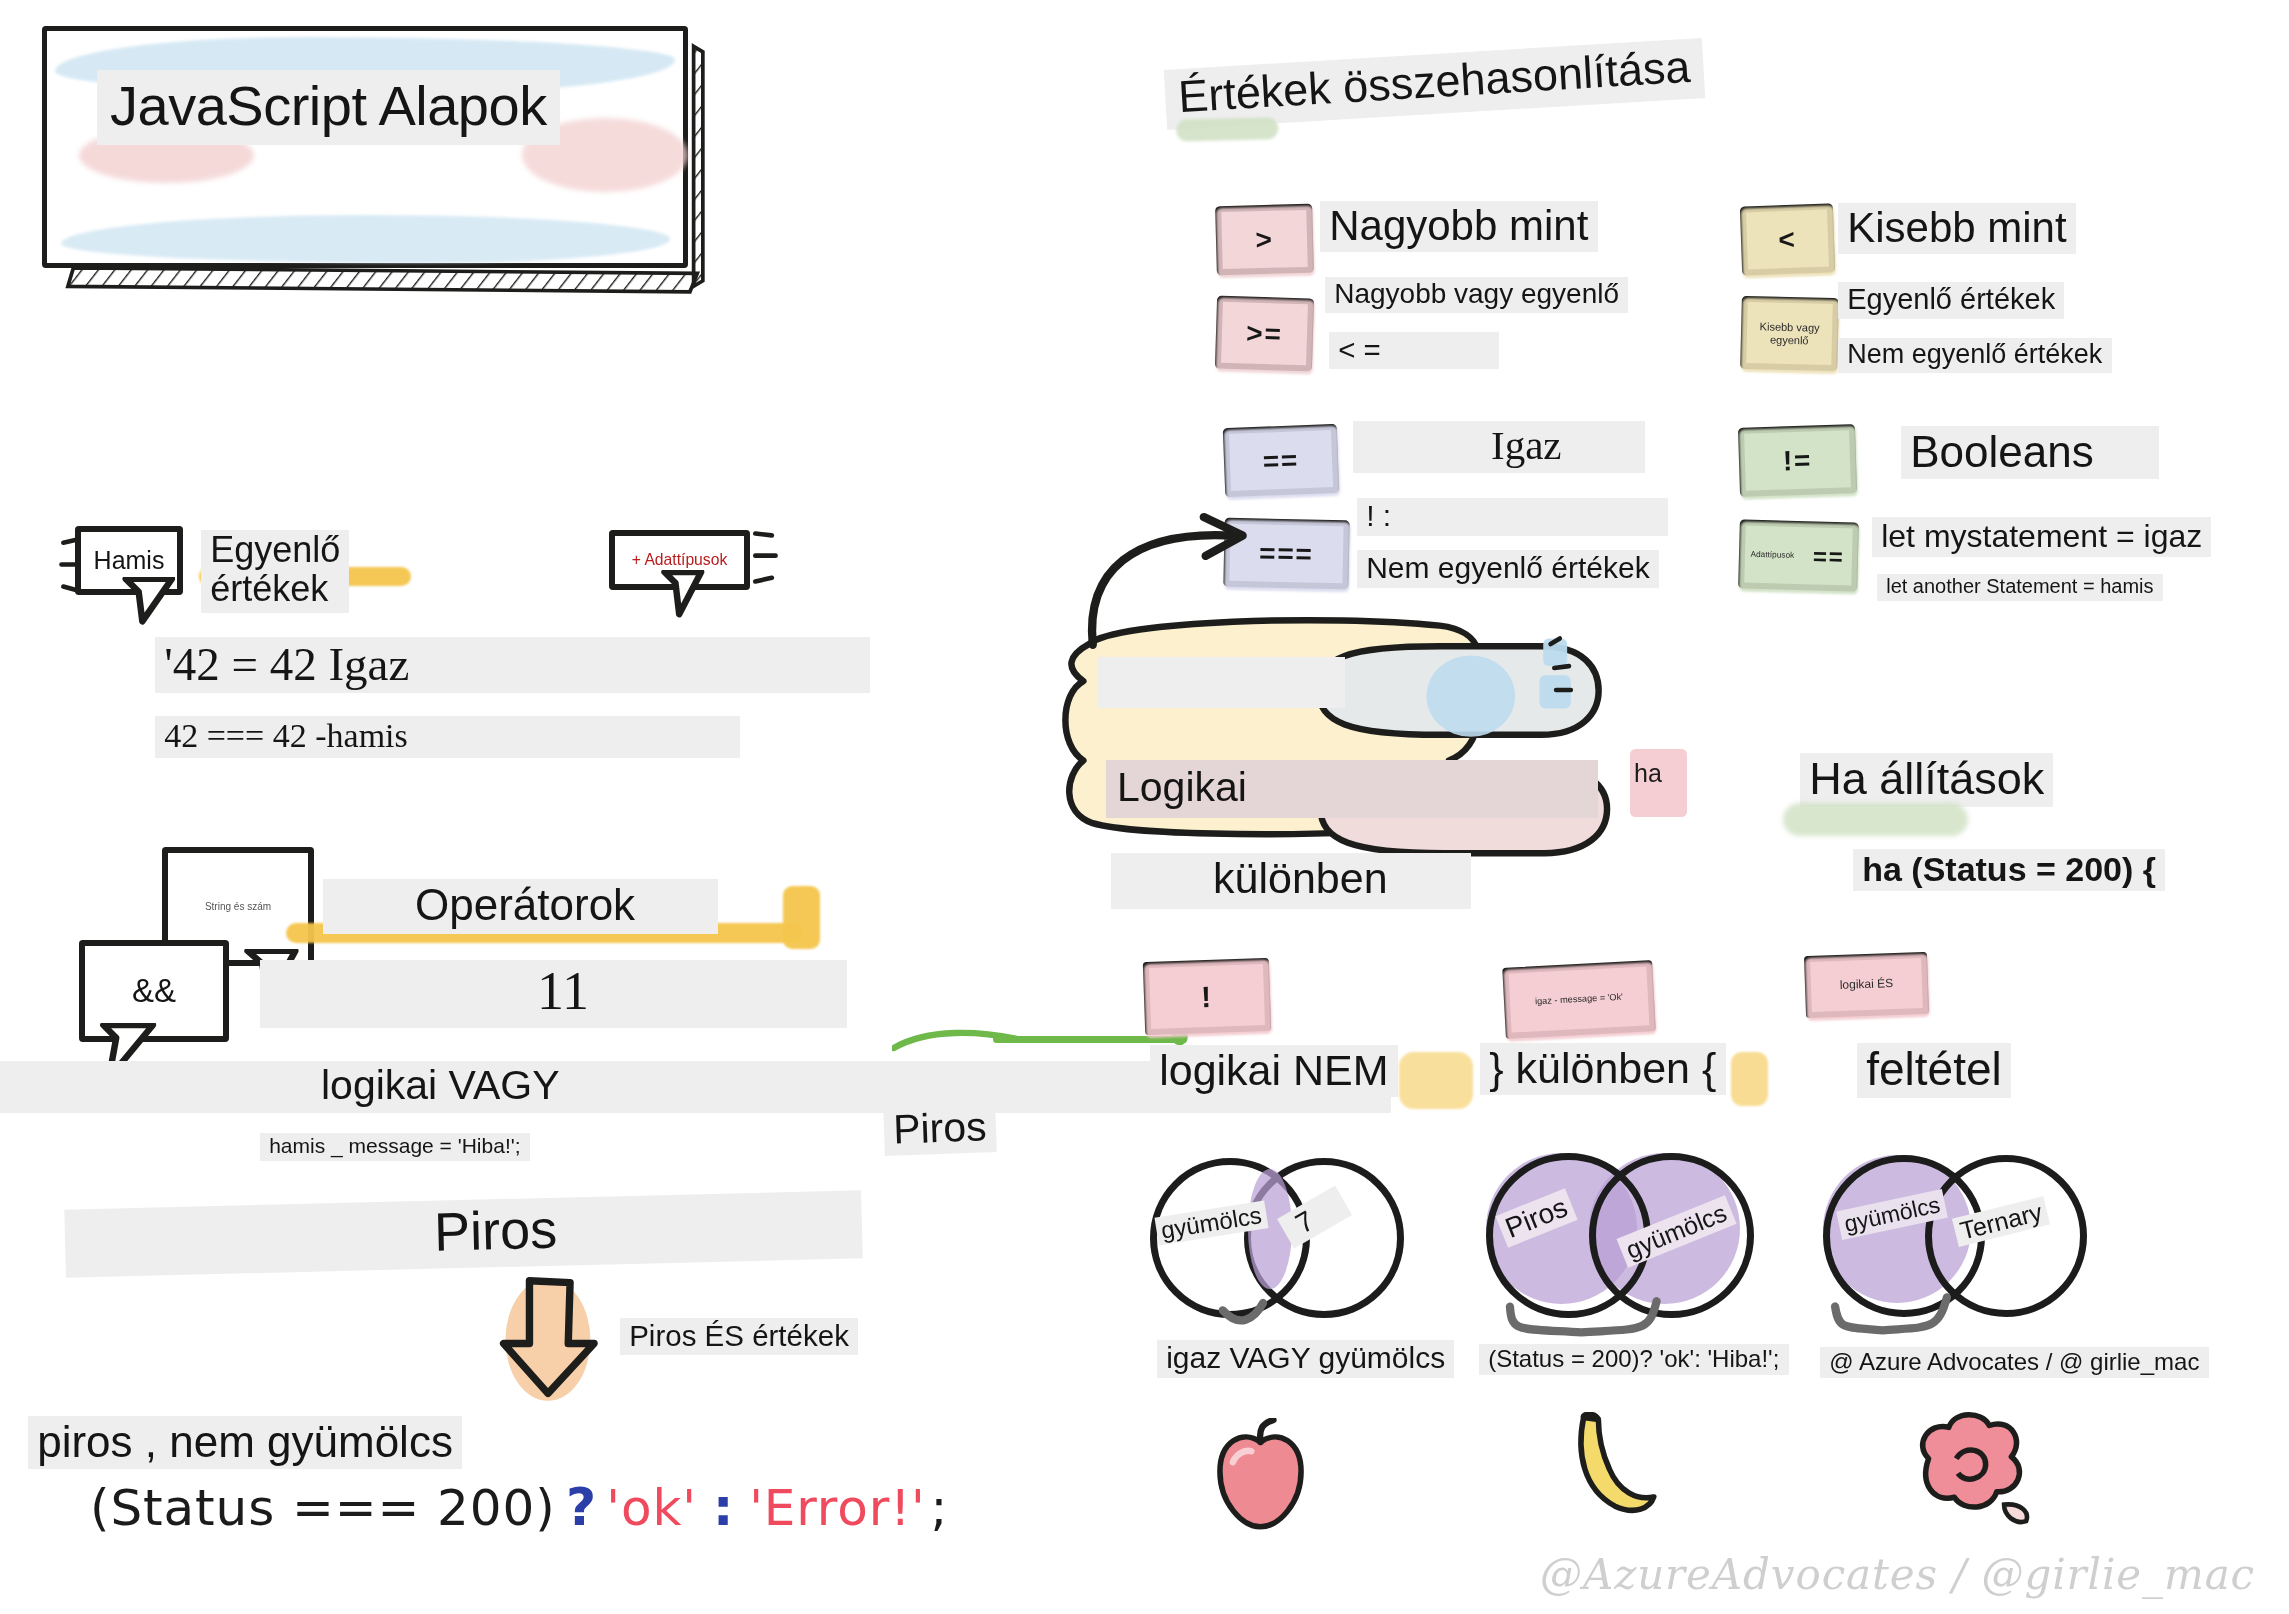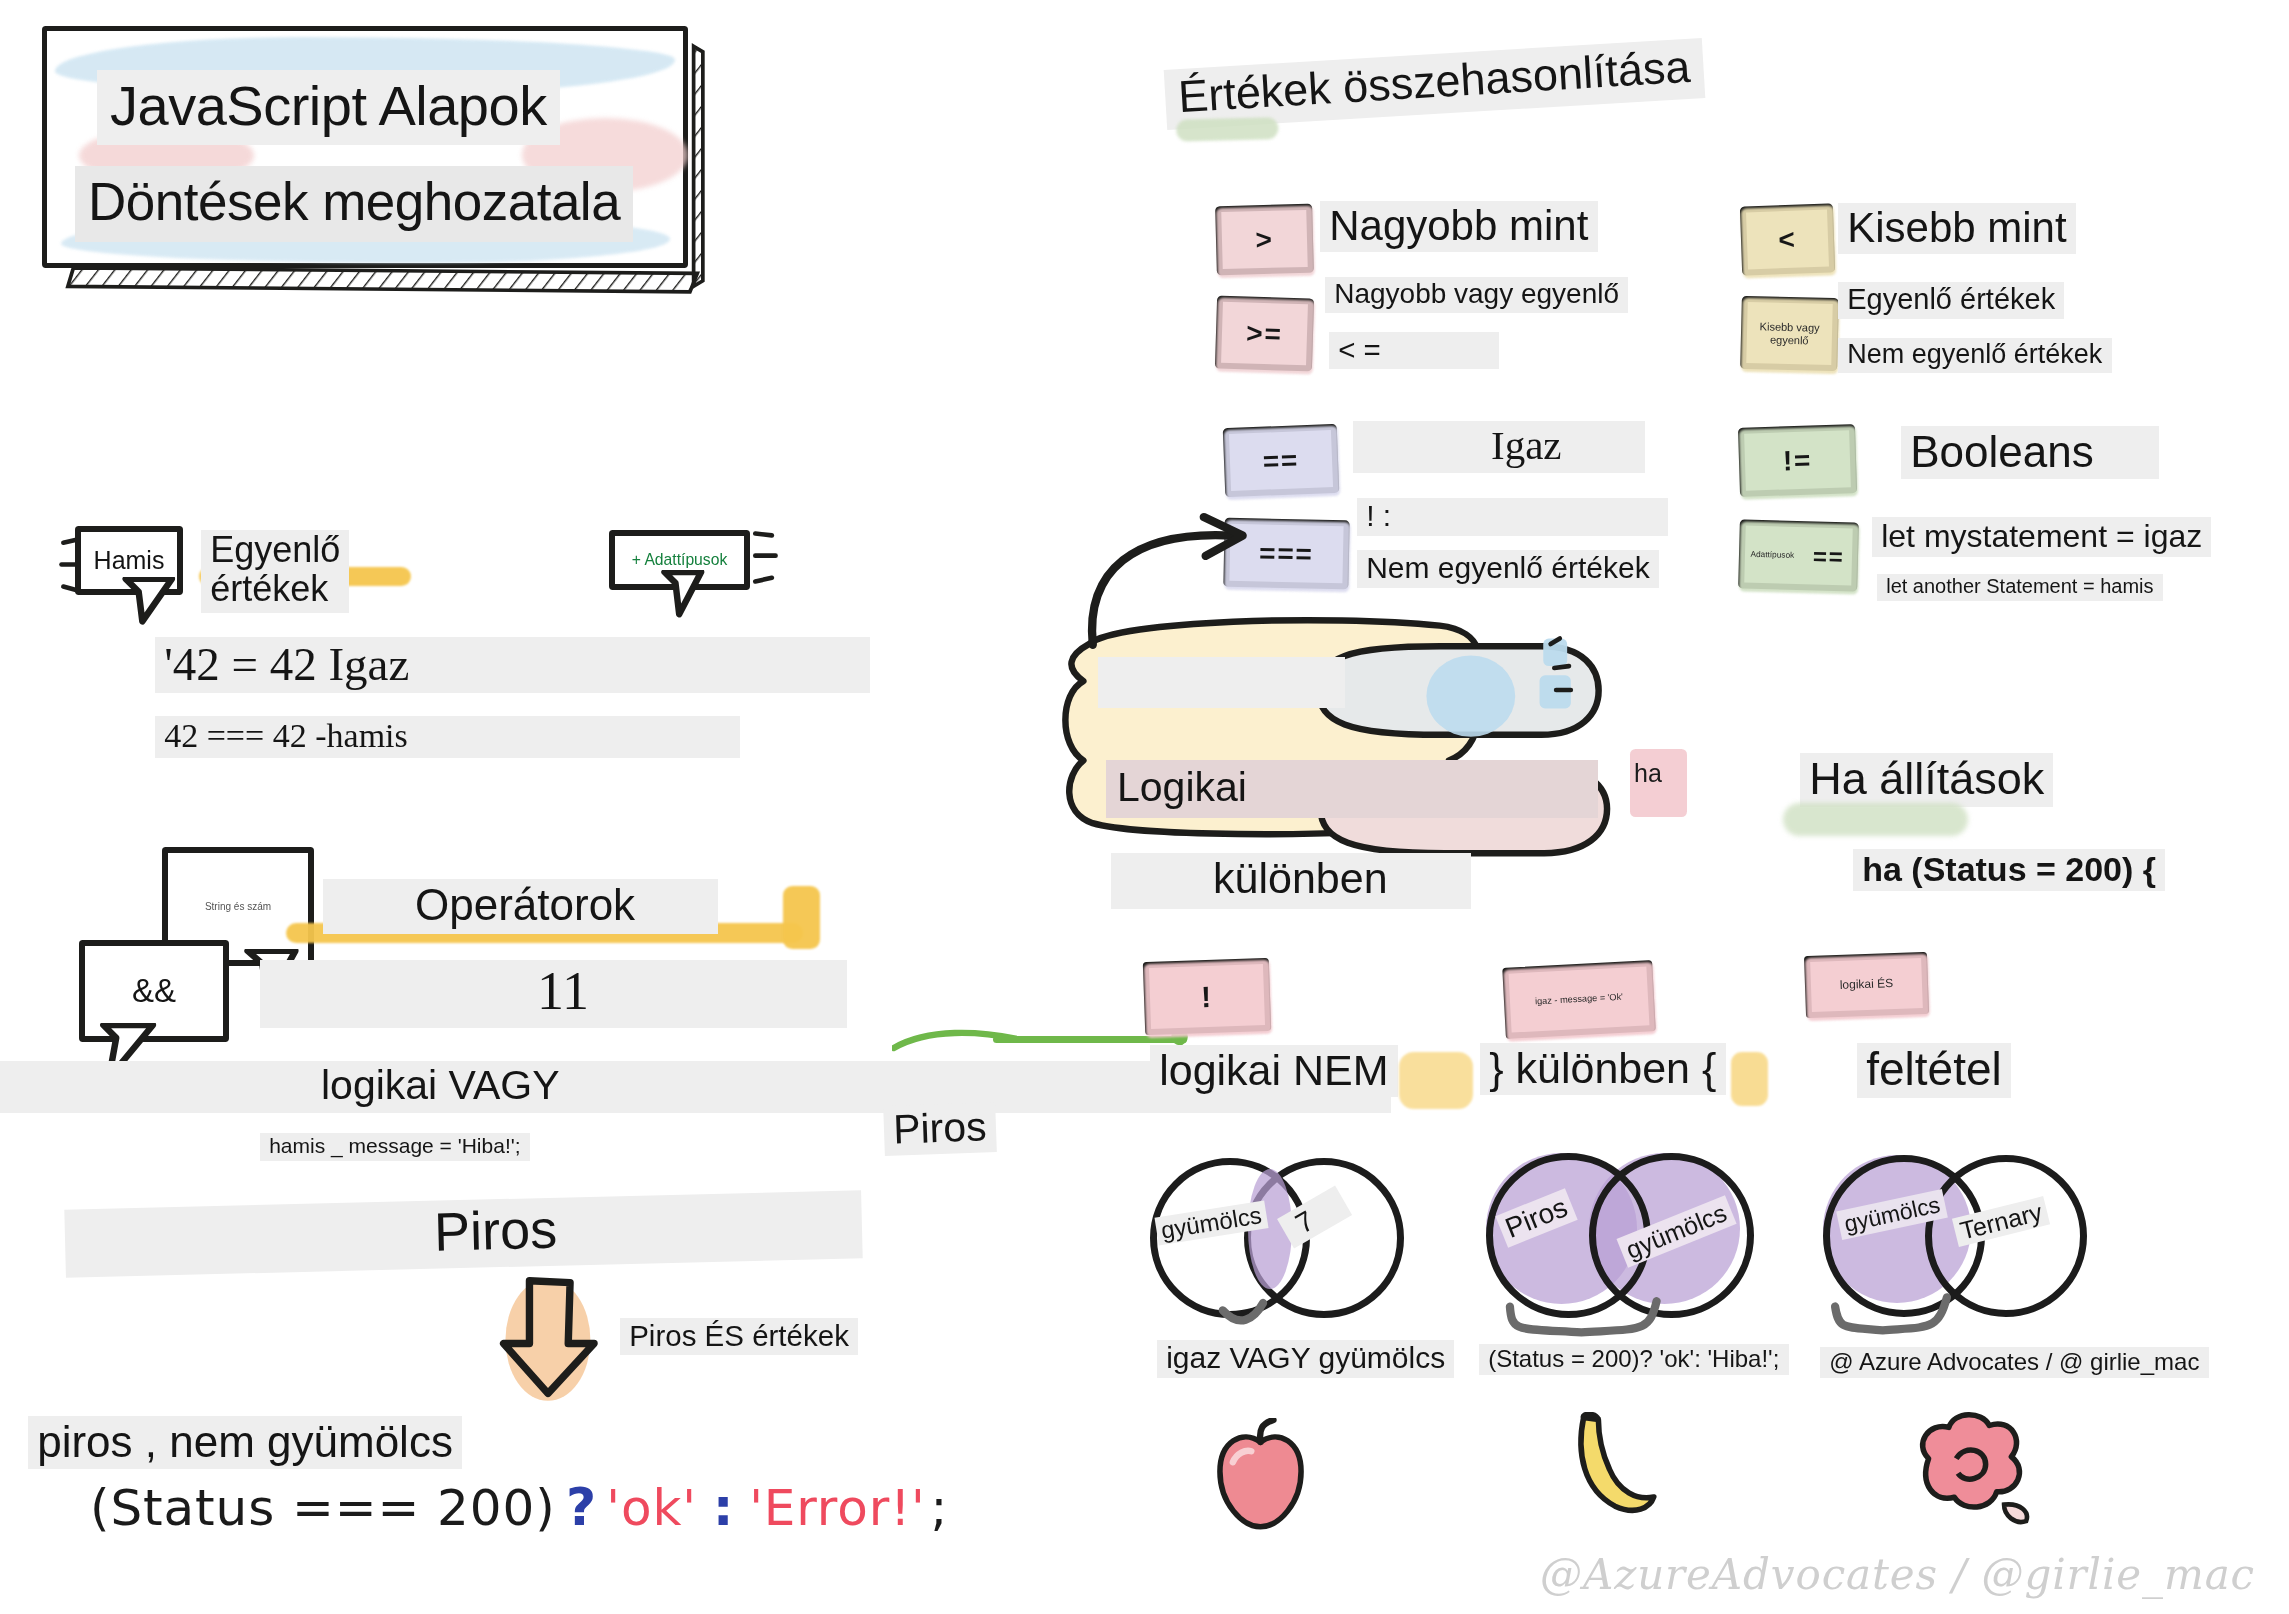--- a/index.html
+++ b/index.html
@@ -51,21 +51,21 @@
   .sbox .fill{position:absolute;left:-5.5px;top:-3.7px;right:-7.4px;bottom:-9.2px;border-radius:5.5px;filter:blur(0.9px);}
   .sbox .glyph{position:absolute;inset:0;display:flex;align-items:center;justify-content:center;
     font-size:28px;font-weight:700;letter-spacing:1.8px;color:#171717;}
   .sbox .tiny{position:absolute;inset:0;display:flex;align-items:center;justify-content:center;
     font-size:11px;color:#2a2a2a;text-align:center;line-height:1.1;}
 
   
   .bubble{position:absolute;border:6.5px solid #1d1d1b;background:#fff;}
   .bubble .wash{position:absolute;left:-14.8px;top:-11px;right:-14.8px;bottom:-28px;border-radius:50%;filter:blur(2.8px);z-index:-1;}
   .bubble .txt{position:absolute;inset:0;display:flex;align-items:center;justify-content:center;font-size:25px;}
-  .bubble .txt-sm{position:absolute;inset:0;display:flex;align-items:center;justify-content:center;font-size:11px;color:#15803d;}
+  .bubble .txt-sm{position:absolute;inset:0;display:flex;align-items:center;justify-content:center;font-size:11px;color:#b91c1c;}
 
   .marker-yellow{position:absolute;background:#f5c64d;opacity:.95;border-radius:37px;filter:blur(0.9px);}
   .marker-green{position:absolute;background:#6fb84a;height:6.5px;border-radius:5.5px;}
 
   .venn-circle{position:absolute;border:7.4px solid #1c1c1c;border-radius:50%;}
   .venn-fill{position:absolute;border-radius:50%;background:#b9a0d4;opacity:.72;}
 
   .wm{position:absolute;right:35px;bottom:14.8px;font-size:42px;color:#cfcfcf;
       font-family:"DejaVu Serif",serif;font-style:italic;letter-spacing:0.9px;white-space:nowrap;}
 
@@ -87,23 +87,20 @@
 </div>
 
 <div class="abs" id="title-card">
   <div class="paper"></div>
   <div class="wash-blue"></div>
   <div class="wash-blue2"></div>
   <div class="wash-pink"></div>
   <div class="wash-pink2"></div>
   <div id="t-main">
     <span class="hl">JavaScript Alapok</span>
-  </div>
-  <div id="t-sub">
-    <span class="hl-d">Döntések meghozatala</span>
   </div>
 </div>
 
 <div class="abs" style="left:1165px;top:54px;transform:rotate(-3.4deg);">
   <span class="hl" style="font-size:45px;padding:3.7px 13px 7.4px 13px;">Értékek összehasonlítása</span>
   <div class="abs" style="left:9.2px;top:52px;width:102px;height:22px;background:#cfe0c2;opacity:.85;border-radius:28px;filter:blur(1.8px);transform:rotate(2deg);"></div>
 </div>
 
 <div class="sbox" style="left:1216px;top:205px;width:85px;height:57px;border-radius:4.6px;transform:rotate(-1.5deg);">
   <div class="fill" style="background:#f0cfd2;opacity:.85;"></div>

